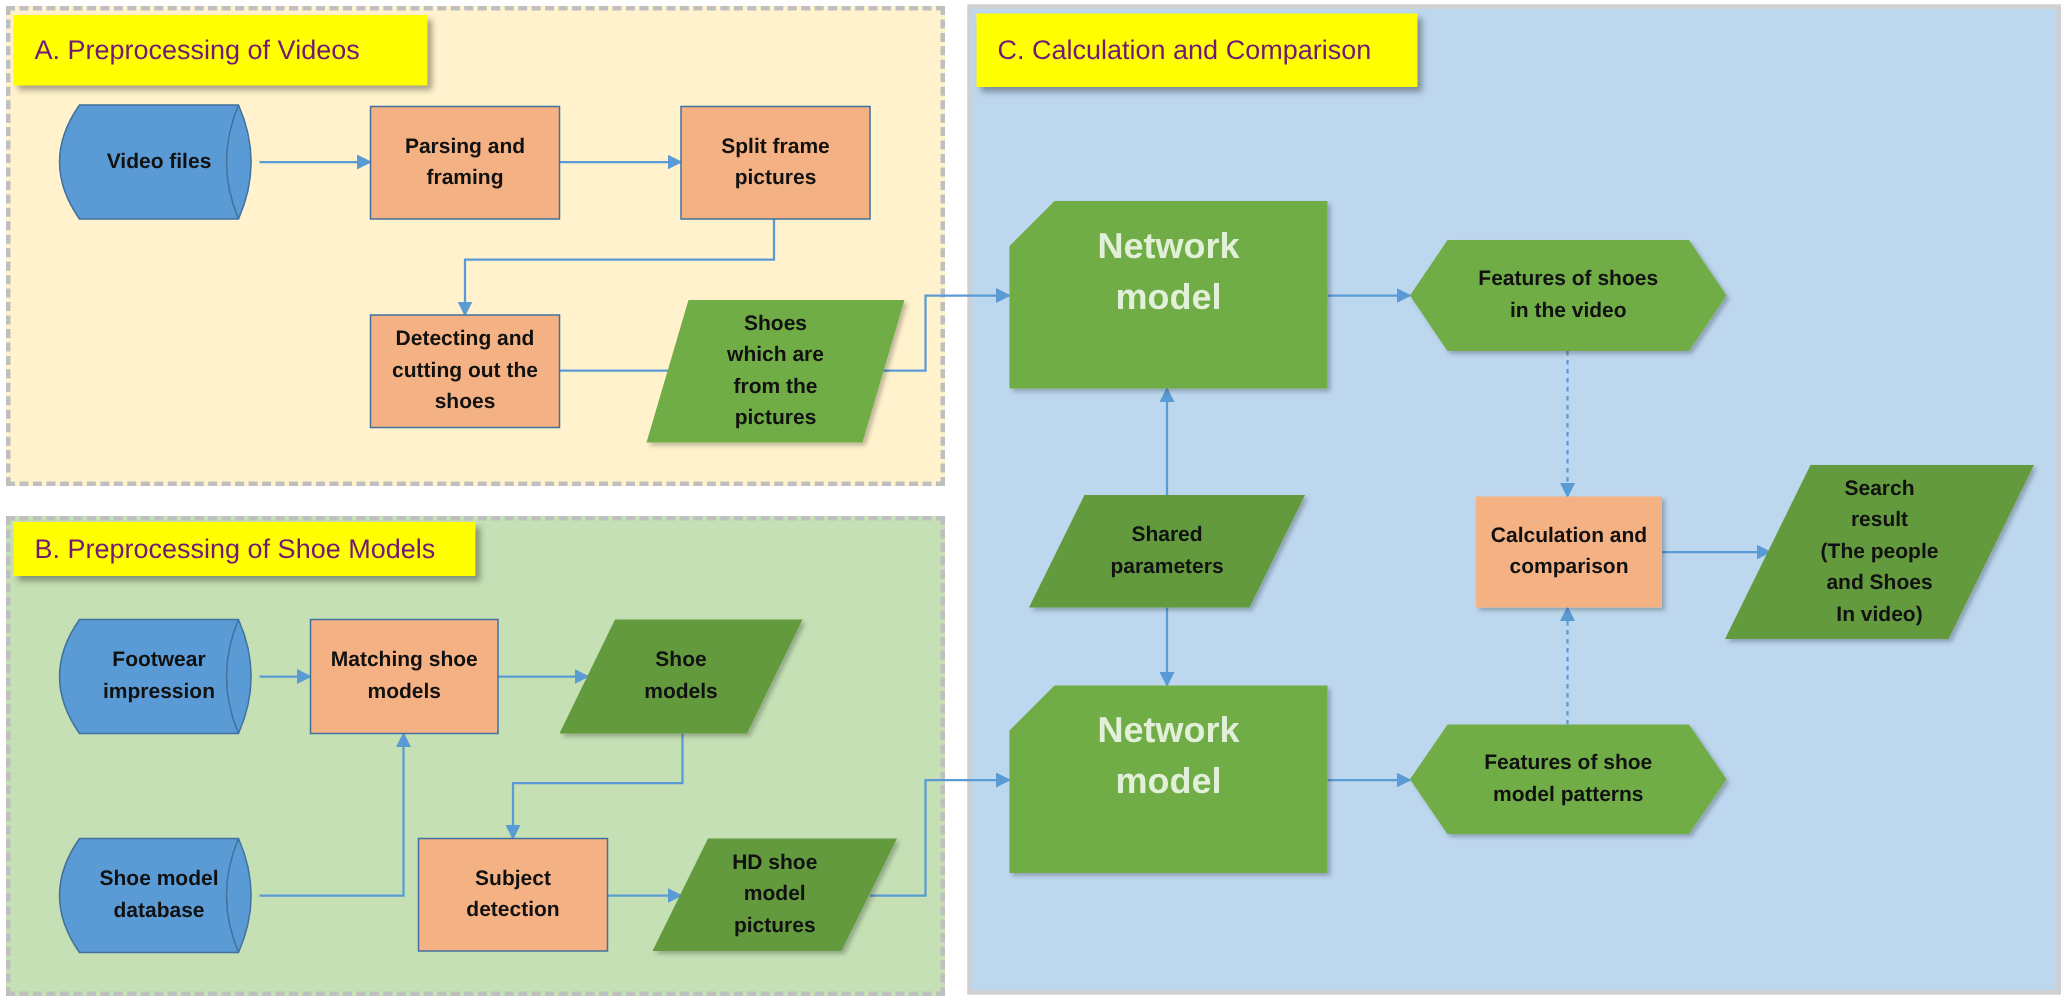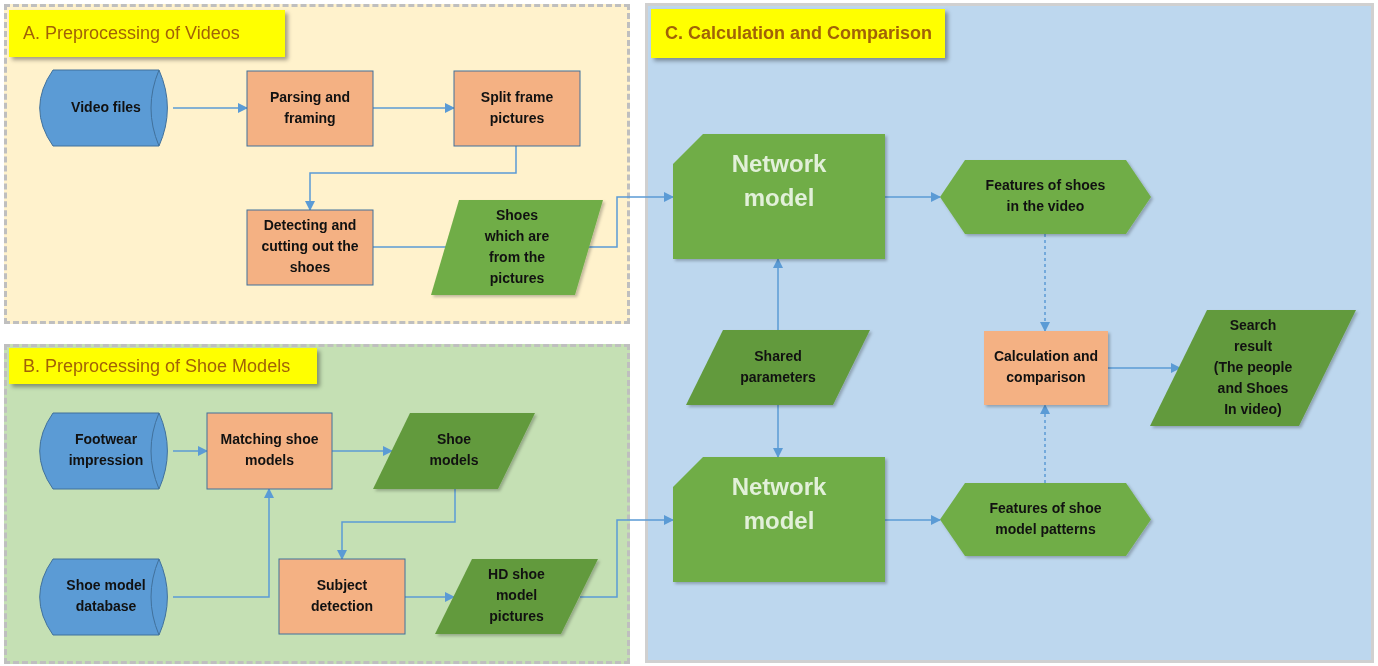--- a/index.html
+++ b/index.html
@@ -5,39 +5,39 @@
   html, body { margin: 0; padding: 0; background: #ffffff; }
   body { width: 1378px; height: 666px; position: relative; overflow: hidden;
          font-family: "Liberation Sans", "DejaVu Sans", sans-serif; }
   .panel { position: absolute; box-sizing: border-box; }
   #panel-a { left: 4px; top: 4px; width: 626px; height: 320px; background: #FFF2CC;
              border: 3px dashed #BFBFBF; }
   #panel-b { left: 4px; top: 344px; width: 626px; height: 320px; background: #C5E0B4;
              border: 3px dashed #BFBFBF; }
   #panel-c { left: 645px; top: 3px; width: 729px; height: 660px; background: #BDD7EE;
              border: 3px solid #D0D0D0; }
-  .title { position: absolute; background: #FFFF00; color: #a16207;
+  .title { position: absolute; background: #FFFF00; color: #701a75;
            font-size: 18px; box-shadow: 3px 3px 4px rgba(0,0,0,0.35);
            display: flex; align-items: center; padding-left: 14px; box-sizing: border-box; }
   svg#diagram { position: absolute; left: 0; top: 0; }
   .lbl { font-family: "Liberation Sans", "DejaVu Sans", sans-serif; font-weight: bold;
          font-size: 14px; fill: #111; text-anchor: middle; }
   .lbl-big { font-family: "Liberation Sans", "DejaVu Sans", sans-serif; font-weight: bold;
          font-size: 24px; fill: #E2F0D9; text-anchor: middle; }
 </style>
 </head>
 <body>
 
 <div class="panel" id="panel-a"></div>
 <div class="panel" id="panel-b"></div>
 <div class="panel" id="panel-c"></div>
 
 <div class="title" style="left:9px;top:10px;width:276px;height:47px;">A. Preprocessing of Videos</div>
 <div class="title" style="left:9px;top:348px;width:308px;height:36px;">B. Preprocessing of Shoe Models</div>
-<div class="title" style="left:651px;top:9px;width:294px;height:49px;font-weight:bold;">C. Calculation and Comparison</div>
+<div class="title" style="left:651px;top:9px;width:294px;height:49px;">C. Calculation and Comparison</div>
 
 <svg id="diagram" width="1378" height="666" xmlns="http://www.w3.org/2000/svg">
   <defs>
     <marker id="arr" markerWidth="10" markerHeight="10" refX="9" refY="5" orient="auto" markerUnits="userSpaceOnUse">
       <path d="M0,0 L10,5 L0,10 z" fill="#5B9BD5"></path>
     </marker>
     <filter id="sh" x="-10%" y="-10%" width="130%" height="130%">
       <feDropShadow dx="2" dy="2" stdDeviation="1.5" flood-color="#000" flood-opacity="0.25"></feDropShadow>
     </filter>
   </defs>

